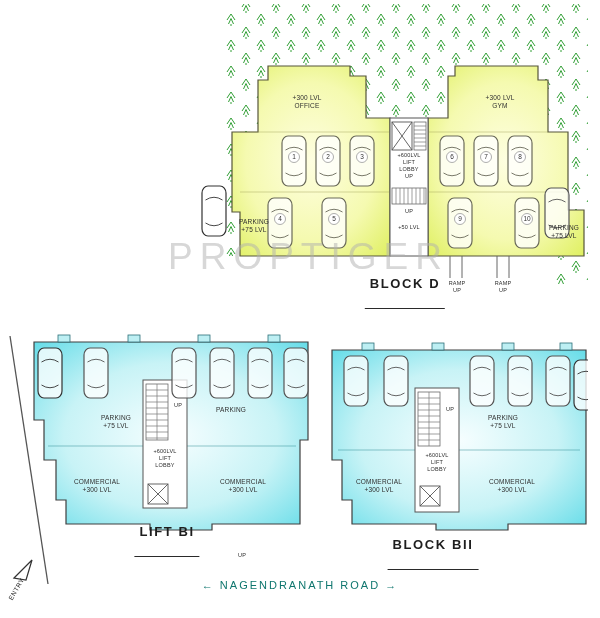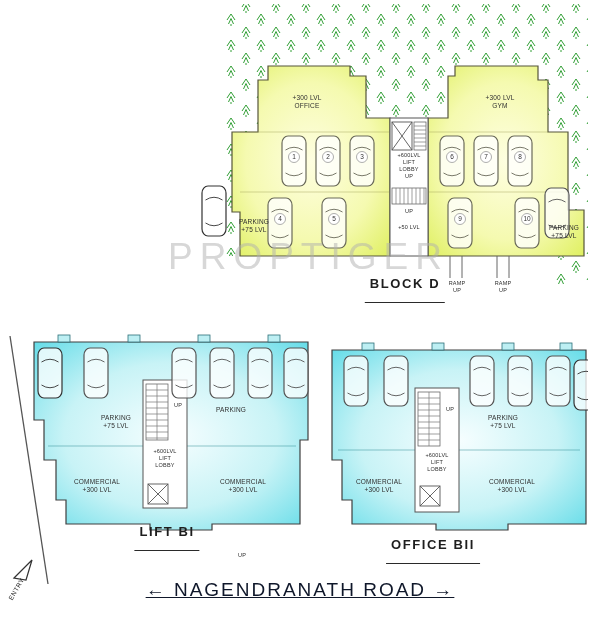--- a/index.html
+++ b/index.html
@@ -12,31 +12,31 @@
   .carnum { font-size:6.5px; fill:#333; }
   .lbl {
     position:absolute; transform:translateX(-50%); text-align:center;
     white-space:pre-line; color:#2e2e2e; font-size:6.5px; line-height:1.3;
     letter-spacing:0.2px; z-index:6;
   }
   .tiny { font-size:5.5px; }
   .block-name {
     position:absolute; transform:translateX(-50%); font-size:13px;
     font-weight:600; letter-spacing:1.6px; color:#1e1e1e;
-    border-bottom:1.5px solid #2a2a2a; padding:0 5px 11px; z-index:6;
+    border-bottom:1.5px solid #2a2a2a; padding:0 5px 17px; z-index:6;
     white-space:nowrap;
   }
   .watermark {
     position:absolute; left:168px; top:236px; font-size:37px;
     letter-spacing:7px; color:rgba(175,175,175,0.5); z-index:5;
     white-space:nowrap; font-weight:400;
   }
   .road {
-    position:absolute; transform:translateX(-50%); font-size:19px;
-    letter-spacing:2px; color:#0f172a; z-index:6; white-space:nowrap;text-decoration:underline;
+    position:absolute; transform:translateX(-50%); font-size:11px;
+    letter-spacing:2px; color:#0f766e; z-index:6; white-space:nowrap;
   }
   .entry {
     position:absolute; left:10px; top:596px; font-size:6.5px; color:#222;
     transform:rotate(-60deg); transform-origin:left center; z-index:6;
     letter-spacing:0.5px;
   }
 </style>
 </head>
 <body>
 
@@ -246,19 +246,19 @@
   <div class="lbl" style="left:503px;top:414px">PARKING
 +75 LVL</div>
   <div class="lbl tiny" style="left:450px;top:406px">UP</div>
   <div class="lbl tiny" style="left:437px;top:452px">+600LVL
 LIFT
 LOBBY</div>
   <div class="lbl" style="left:379px;top:478px">COMMERCIAL
 +300 LVL</div>
   <div class="lbl" style="left:512px;top:478px">COMMERCIAL
 +300 LVL</div>
-  <div class="block-name" style="left:433px;top:537px">OFFICE BII</div>
+  <div class="block-name" style="left:433px;top:537px">BLOCK BII</div>
 
   <div class="lbl tiny" style="left:242px;top:552px">UP</div>
   <div class="road" style="left:300px;top:579px">←  NAGENDRANATH ROAD  →</div>
   <div class="entry">ENTRY</div>
 
 </div>
 
 </body></html>

